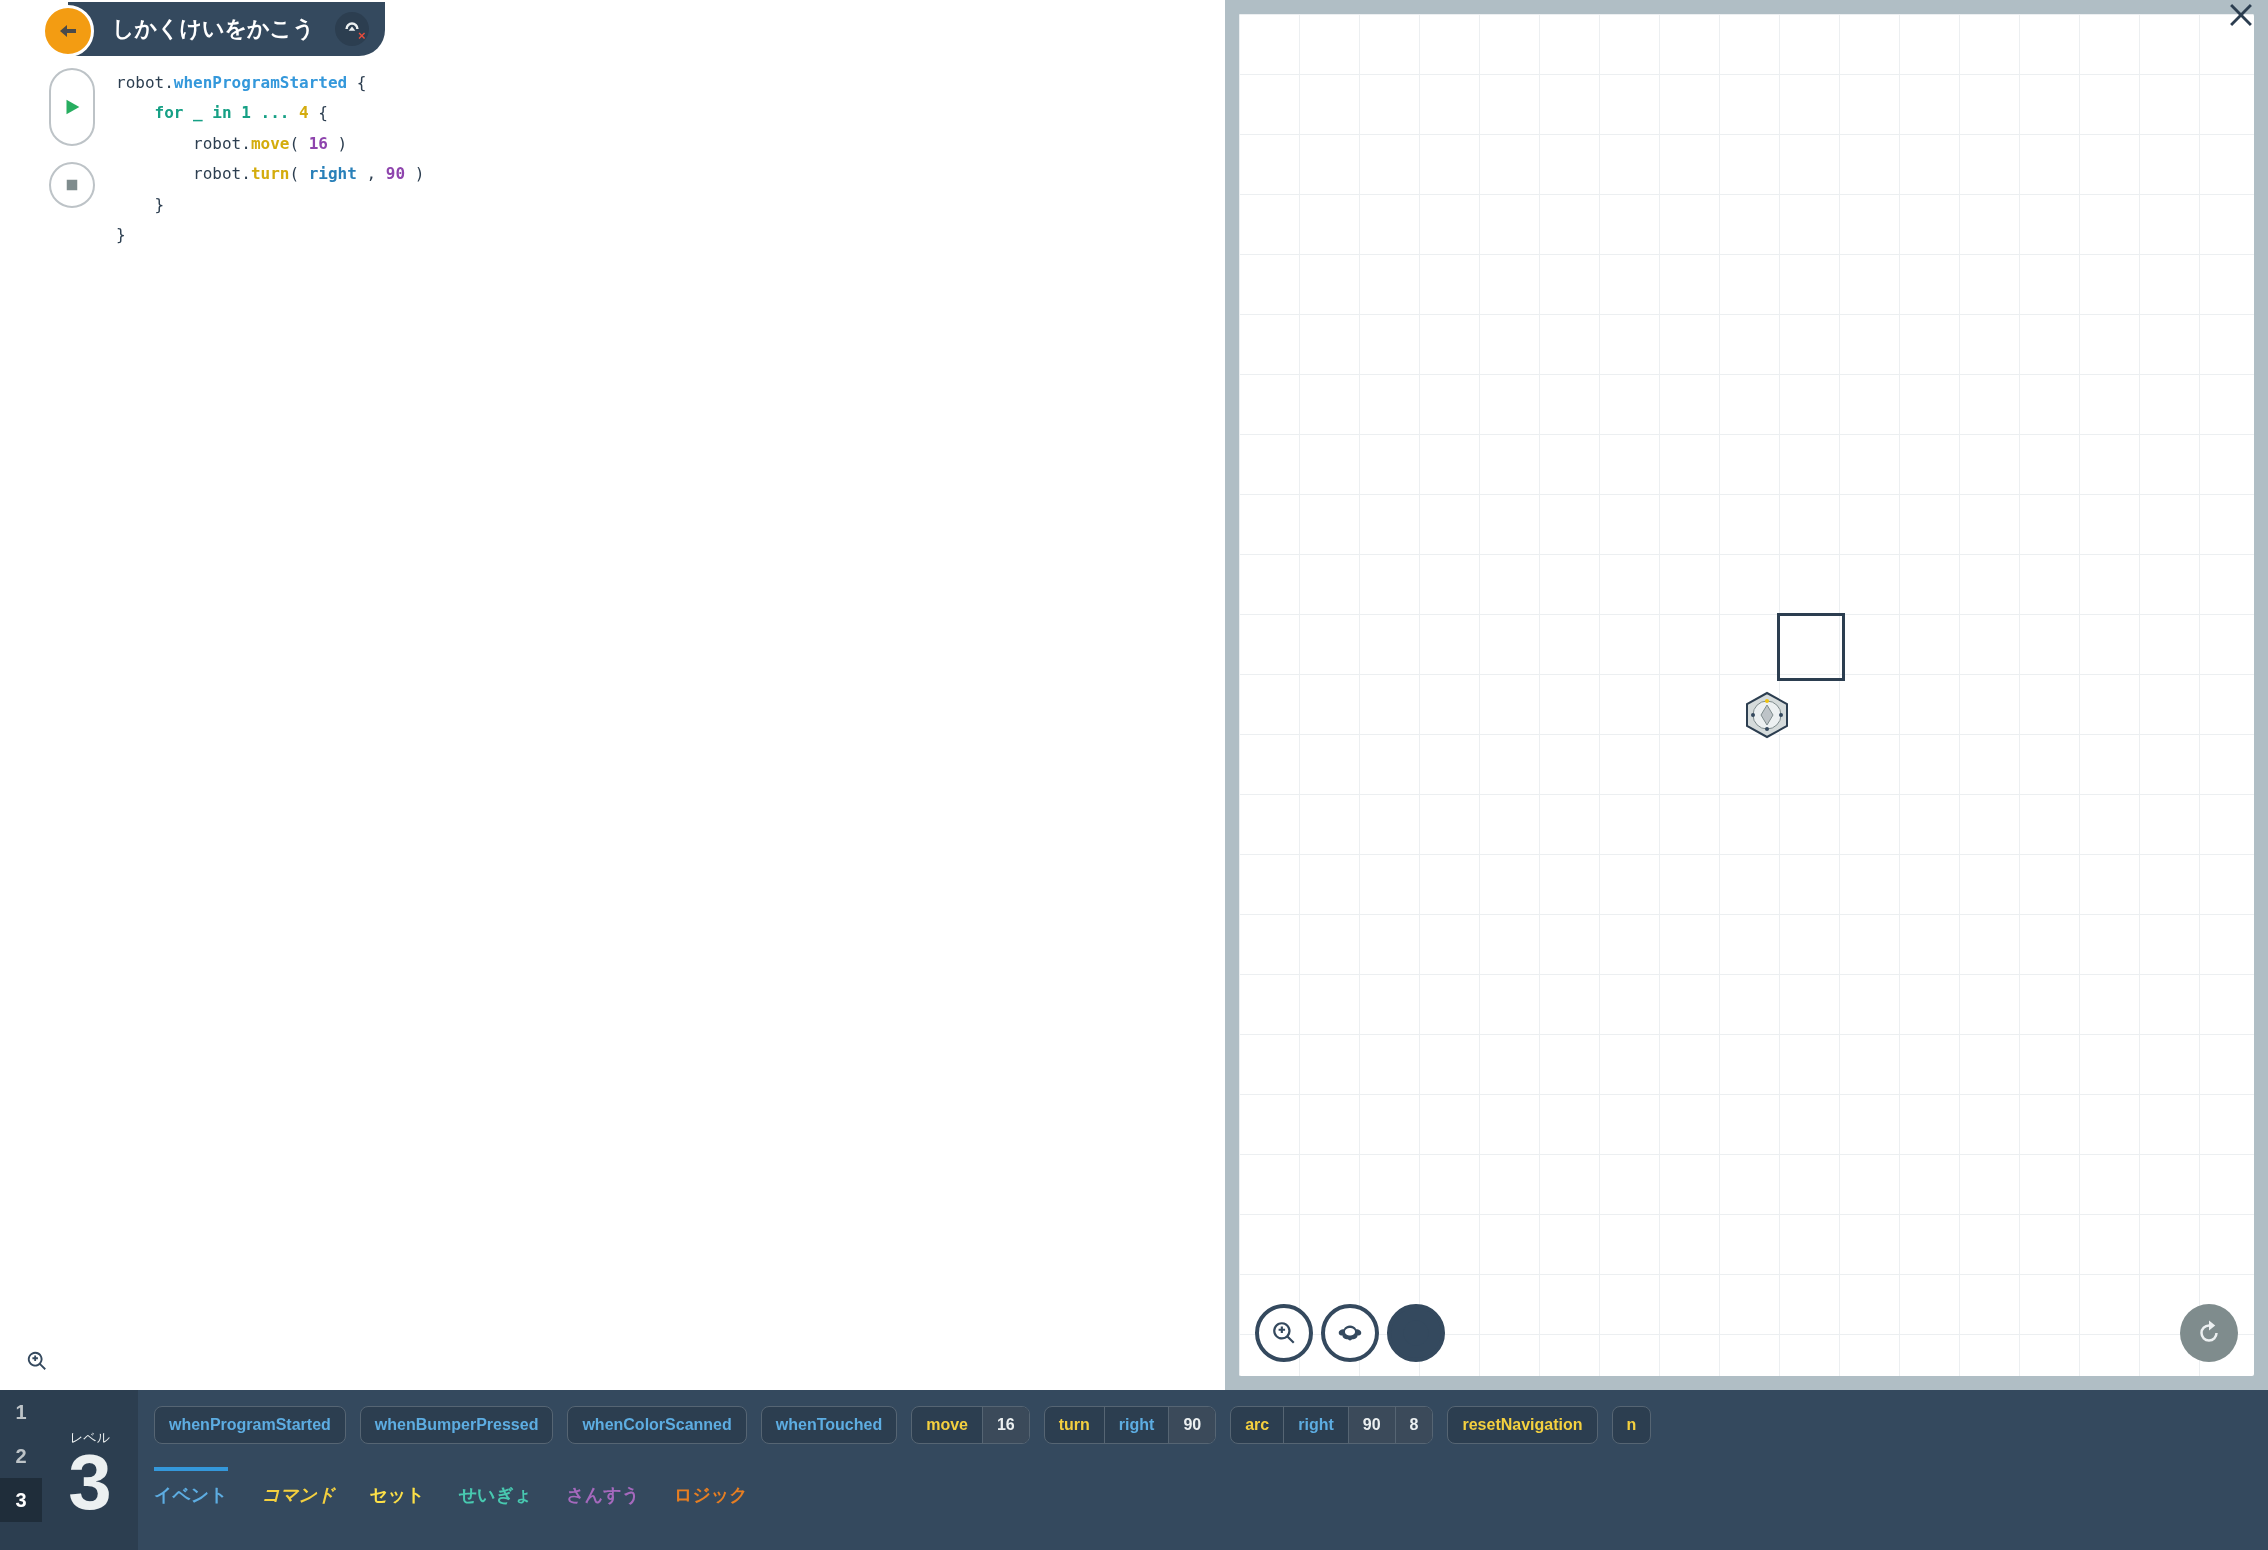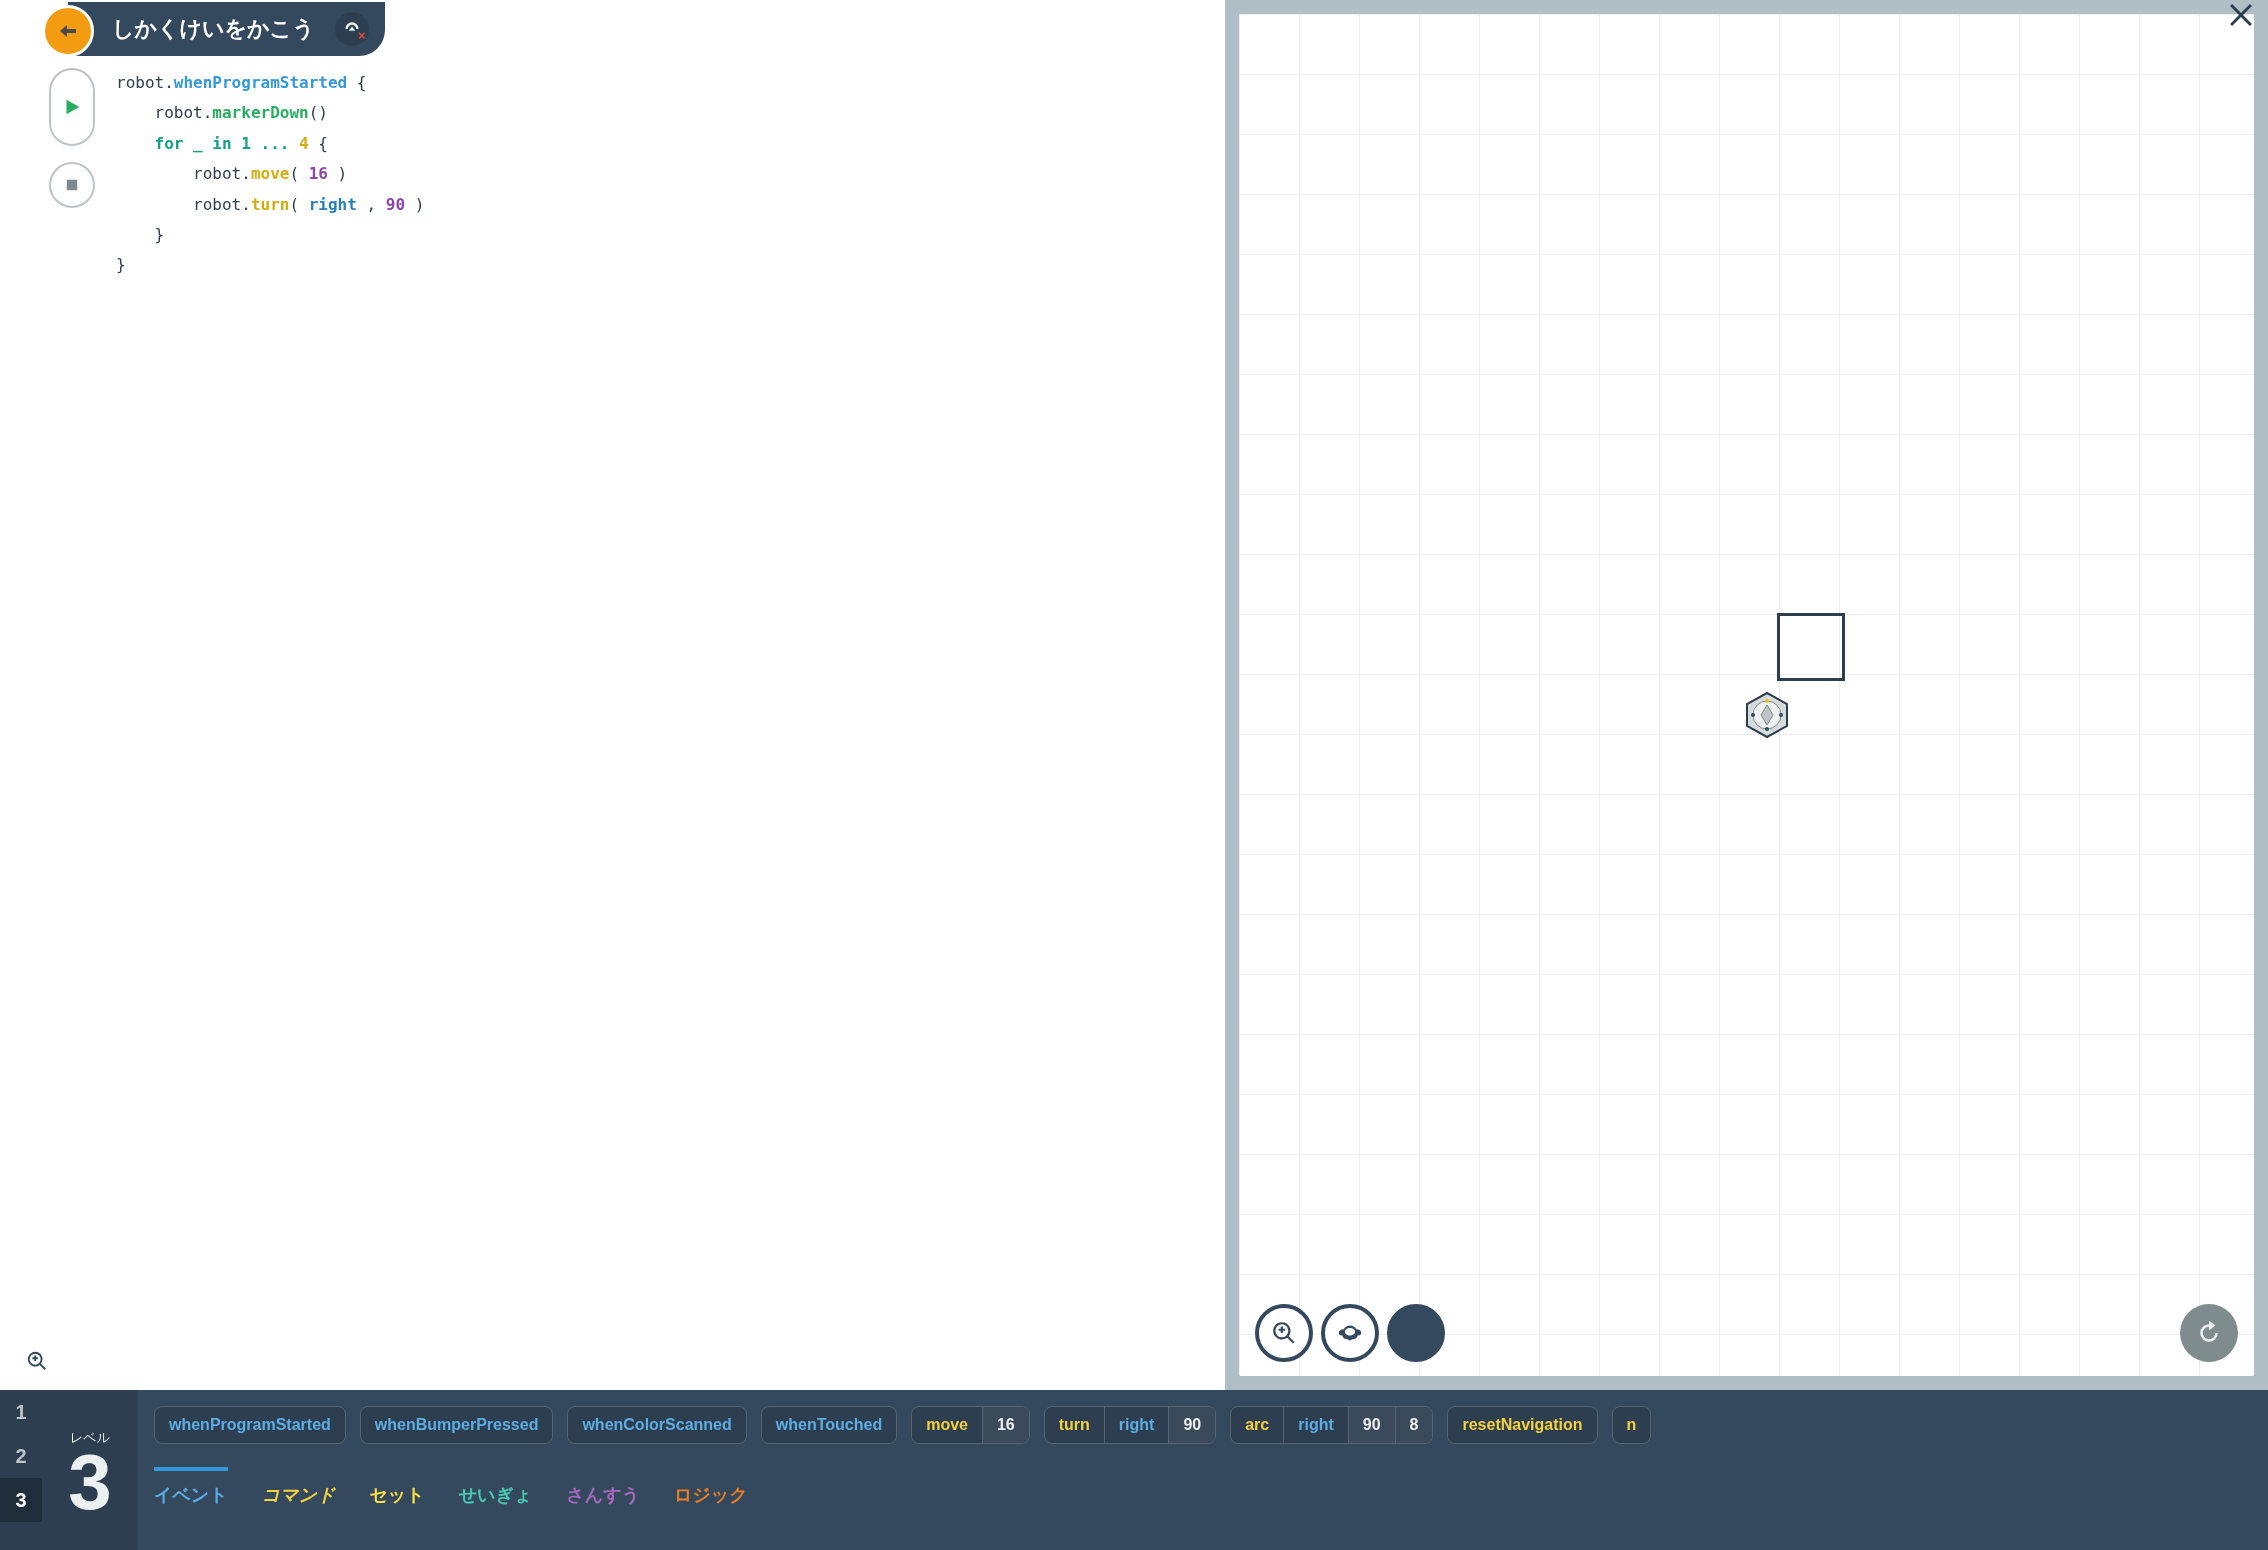--- a/index.html
+++ b/index.html
@@ -110,21 +110,20 @@
        </div>
        <div class="pill-btn small">
          <svg width="18" height="18" viewBox="0 0 24 24">
                 <rect x="5" y="5" width="14" height="14" fill="#7f8c8d"></rect>
               </svg>
        </div>
      </div>
 
      <div class="code">
        <div class="line"><span class="tok-plain">robot</span><span class="tok-plain">.</span><span class="tok-kw">whenProgramStarted</span><span class="tok-plain"> {</span></div>
-       <div class="line"><span class="tok-plain">    </span><span class="tok-plain">robot</span><span class="tok-plain">.</span><span class="tok-method-green">markerDown</span><span class="tok-plain">()</span></div>
        <div class="line"><span class="tok-plain">    </span><span class="tok-for">for</span><span class="tok-for"> _ in 1 ... </span><span class="tok-method-yellow">4</span><span class="tok-plain"> {</span></div>
        <div class="line"><span class="tok-plain">        </span><span class="tok-plain">robot</span><span class="tok-plain">.</span><span class="tok-method-yellow">move</span><span class="tok-plain">( </span><span class="tok-num">16</span><span class="tok-plain"> )</span></div>
        <div class="line"><span class="tok-plain">        </span><span class="tok-plain">robot</span><span class="tok-plain">.</span><span class="tok-method-yellow">turn</span><span class="tok-plain">( </span><span class="tok-dir">right</span><span class="tok-plain"> , </span><span class="tok-num">90</span><span class="tok-plain"> )</span></div>
        <div class="line"><span class="tok-plain">    }</span></div>
        <div class="line"><span class="tok-plain">}</span></div>
      </div>
    </div>
 
    <div class="zoom-code">
      <svg width="22" height="22" viewBox="0 0 24 24">

